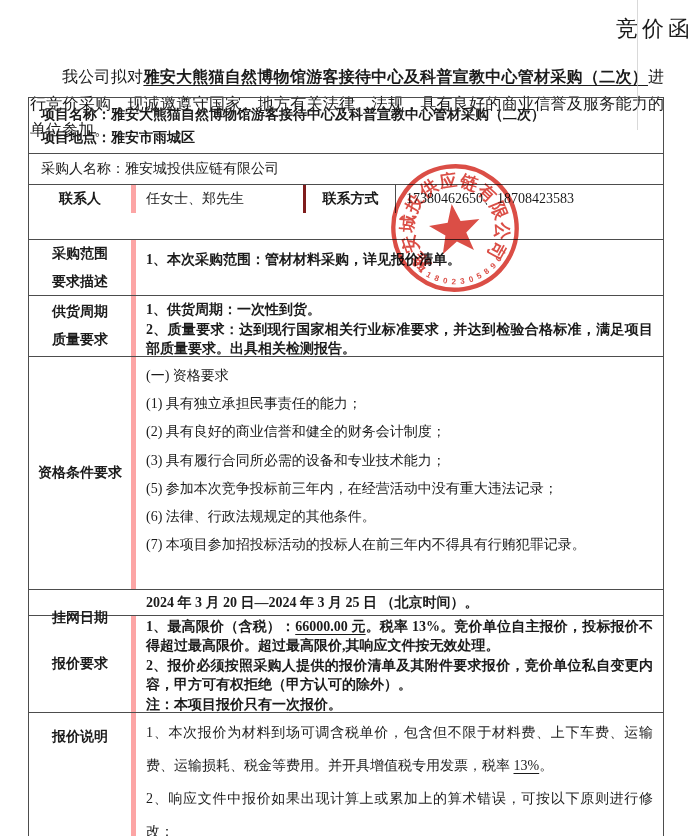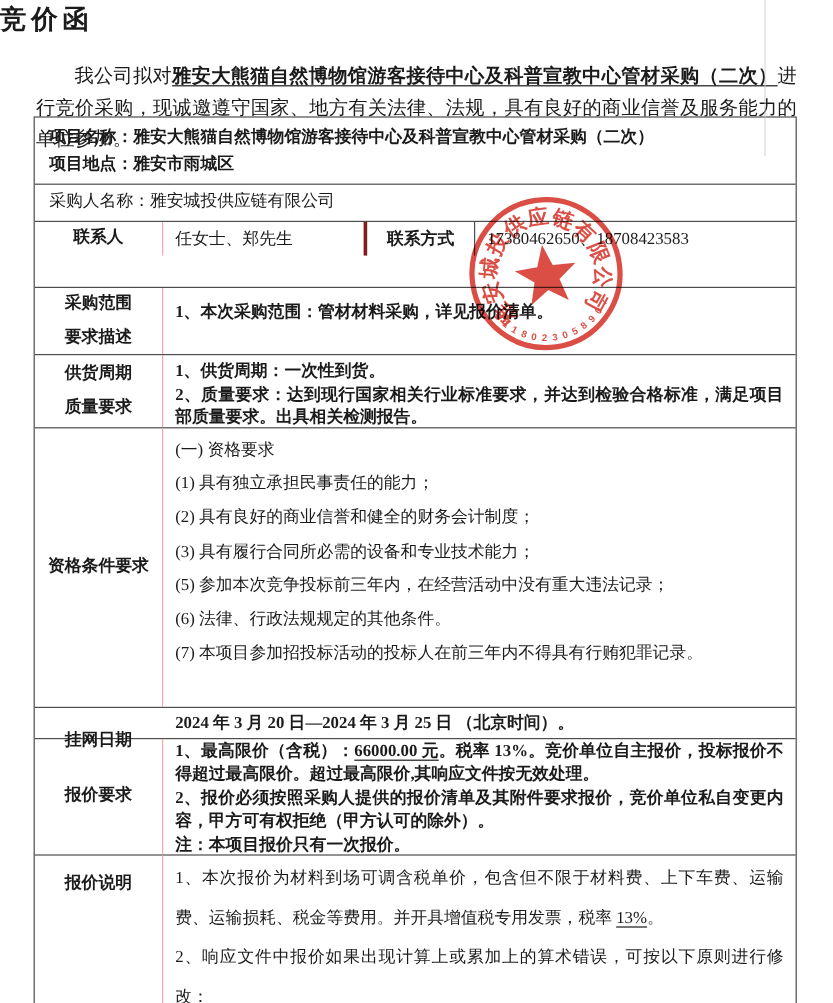--- a/index.html
+++ b/index.html
@@ -7,24 +7,24 @@
     position: relative;
     width: 694px;
     height: 836px;
     background: #ffffff;
     font-family: "Liberation Serif", "DejaVu Serif", serif;
     color: #1b1b1b;
     overflow: hidden;
   }
   .doc-title {
     margin: 0;
-    padding-top: 1px;
-    text-align: left;
+    padding-top: 14px;
+    text-align: right;
     font-size: 22px;
-    font-weight: 700;
+    font-weight: 400;
     letter-spacing: 4px;
   }
   .intro {
     margin: 20px 30px 0 30px;
     font-size: 16px;
     line-height: 26.5px;
     text-indent: 2em;
     text-align: justify;
   }
   .u { text-decoration: underline; text-underline-offset: 3px; }
@@ -39,21 +39,21 @@
     border: 1px solid #4d4d4d;
     font-size: 14px;
     background: transparent;
   }
   .row { display: flex; box-sizing: border-box; border-top: 1px solid #4d4d4d; }
   .row.first { border-top: none; }
   .cell { box-sizing: border-box; }
   .label-cell {
     width: 107px;
     flex: 0 0 107px;
-    border-right: 1px solid #fca5a5;
+    border-right: 5px solid #fca5a5;
     display: flex;
     flex-direction: column;
     align-items: center;
     justify-content: center;
     text-align: center;
     font-weight: 700;
     line-height: 28px;
   }
   .content-cell { flex: 1 1 auto; padding: 2px 10px; }
 

